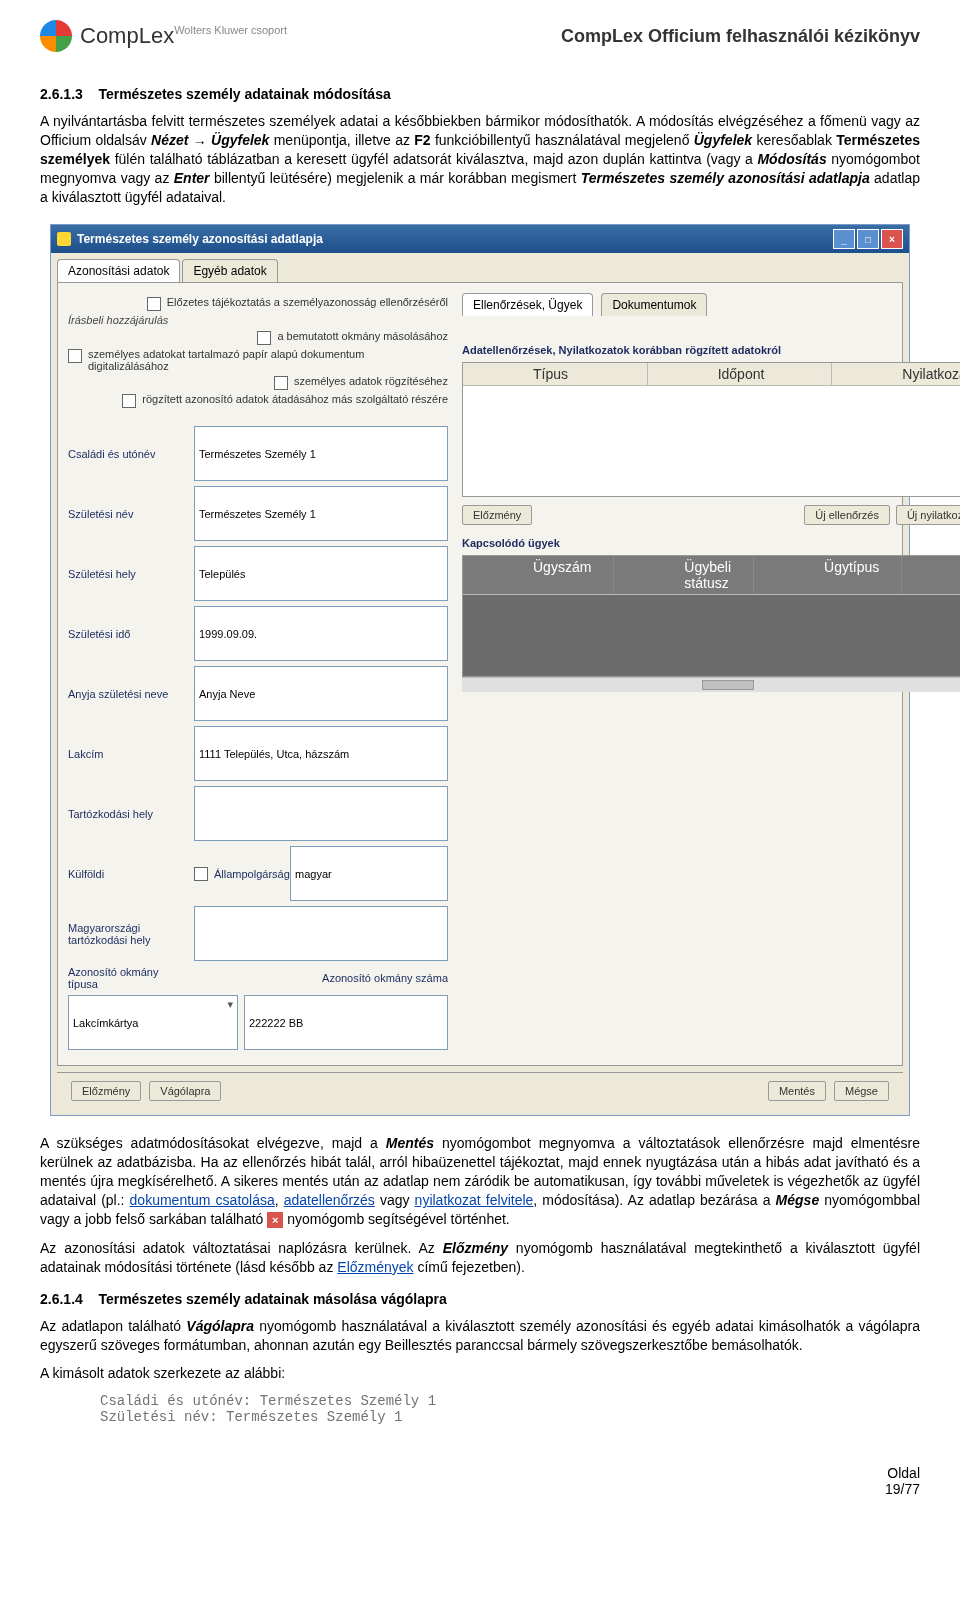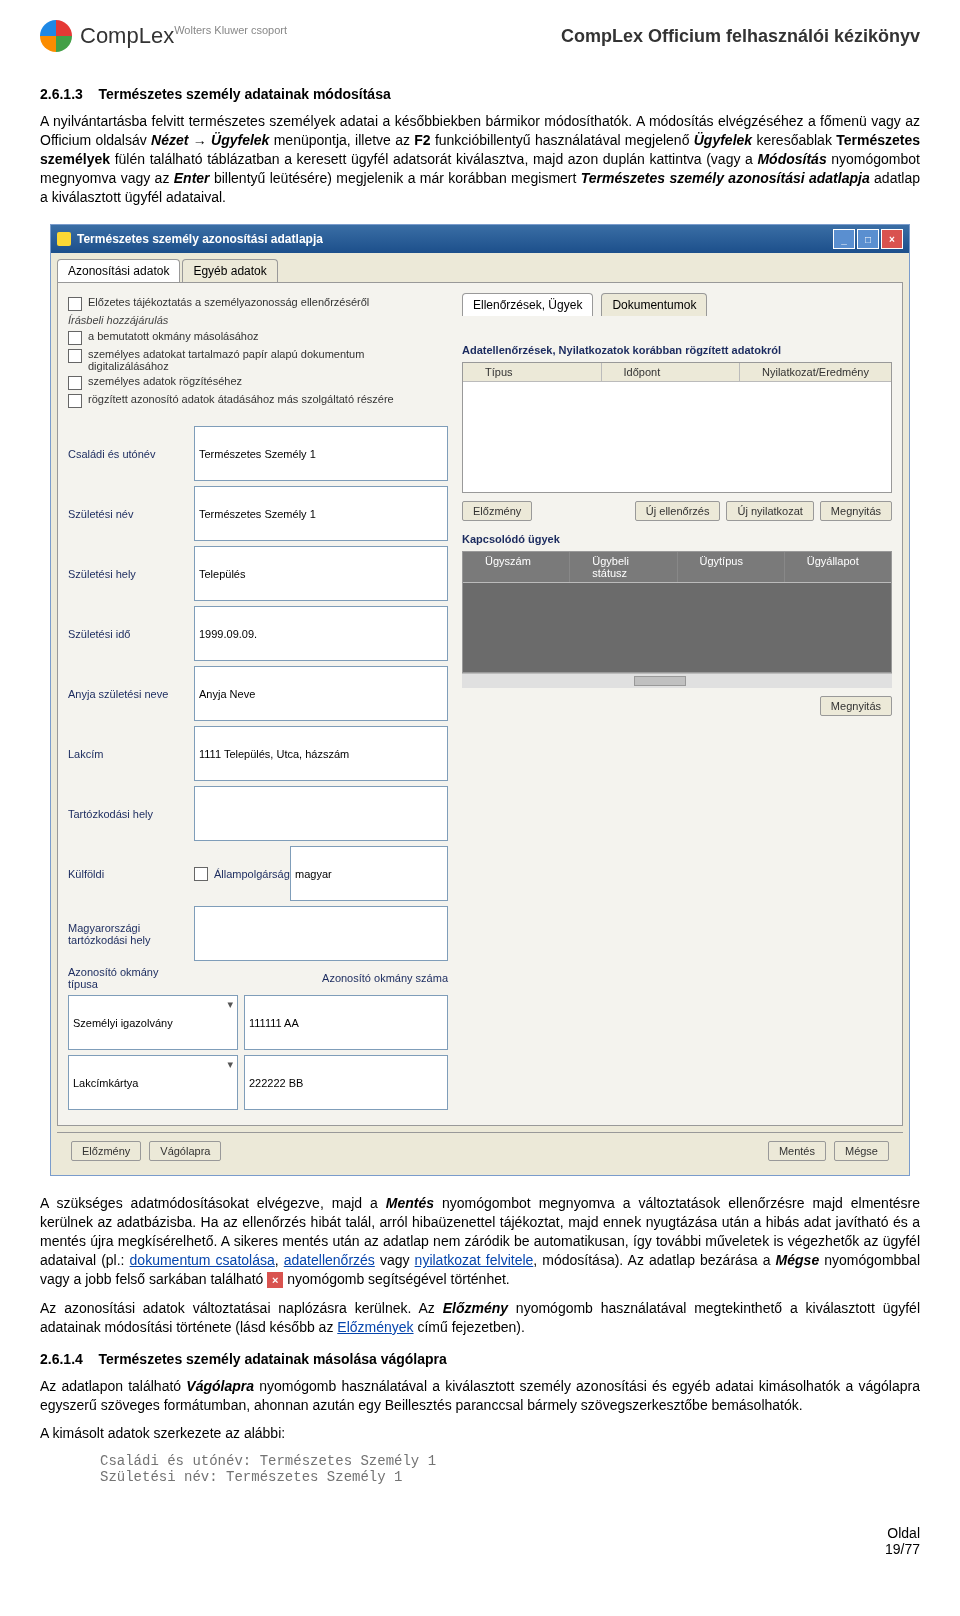--- a/index.html
+++ b/index.html
@@ -74,37 +74,37 @@
   .panel-body {
     background: #f4f3ee;
     margin: 0 6px 6px 6px;
     border: 1px solid #999;
     padding: 10px;
     display: flex;
     gap: 14px;
   }
   .left-pane { flex: 0 0 380px; }
   .right-pane { flex: 1; display: flex; flex-direction: column; }
-  .chk-row { display: flex; align-items: flex-start; gap: 6px; margin: 3px 0; color: #333; }
+  .chk-row { display: flex; align-items: flex-start; gap: 6px; margin: 3px 0; color: #333; justify-content: flex-end; }
   .chk { width: 12px; height: 12px; border: 1px solid #666; background: #fff; flex-shrink: 0; margin-top: 1px; }
   .italic-note { font-style: italic; color: #444; margin: 2px 0 4px 0; }
   .field-row { display: flex; align-items: center; margin: 5px 0; gap: 6px; }
   .field-label { width: 120px; color: #1a2a5e; font-size: 11px; }
   .field-input {
     flex: 1; background: #fff; border: 1px solid #7f9db9;
     padding: 18px 4px; font-size: 11px; height: 17px;
     display: flex; align-items: center;
   }
   .select { position: relative; }
   .select::after { content: "▾"; position: absolute; right: 4px; top: 2px; color: #555; }
   .right-subtabs { display: flex; gap: 8px; margin-bottom: 24px; }
   .subheading { color: #1a2a5e; font-weight: bold; margin: 4px 0 6px 0; font-size: 11px; }
   .mini-table { border: 1px solid #999; background: #fff; }
   .mini-th-row { display: flex; background: #ece9d8; border-bottom: 1px solid #bbb; }
-  .mini-th { flex: 1; padding: 3px 22px; border-right: 1px solid #bbb; color: #333; font-size: 11px; }
+  .mini-th { flex: 1; padding: 3px 22px; border-right: 1px solid #bbb; color: #333; font-size: 14px; margin-left: 48px; }
   .mini-th:last-child { border-right: none; }
   .mini-body { height: 110px; }
   .btn-row { display: flex; gap: 6px; margin: 8px 0; }
   .btn {
     background: #ece9d8; border: 1px solid #999; padding: 3px 10px;
     font-size: 11px; color: #333; border-radius: 2px;
   }
   .spacer { flex: 1; }
   .kapcs-body { background: #6b6b6b; height: 120px; }
   .kapcs-body .mini-th-row { background: #7a7a7a; }
@@ -237,24 +237,20 @@
         <div class="field-row">
             <div class="field-label">Magyarországi tartózkodási hely</div>
             <div class="field-input"></div>
           </div>
         <div class="field-row">
           <div class="field-label">Azonosító okmány típusa</div>
           <div class="spacer"></div>
           <div style="color:#1a2a5e">Azonosító okmány száma</div>
         </div>
         <div class="field-row">
-          <div class="field-input select" style="flex:0 0 160px">Személyi igazolvány</div>
-          <div class="field-input">111111 AA</div>
-        </div>
-        <div class="field-row">
           <div class="field-input select" style="flex:0 0 160px">Lakcímkártya</div>
           <div class="field-input">222222 BB</div>
         </div>
       </div>
 
       <div class="right-pane">
         <div class="right-subtabs">
           <div class="tab active">Ellenőrzések, Ügyek</div>
           <div class="tab">Dokumentumok</div>
         </div>

